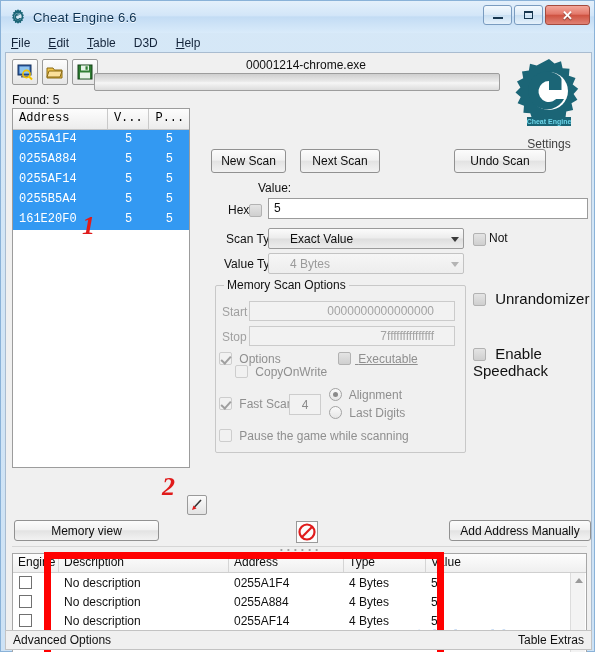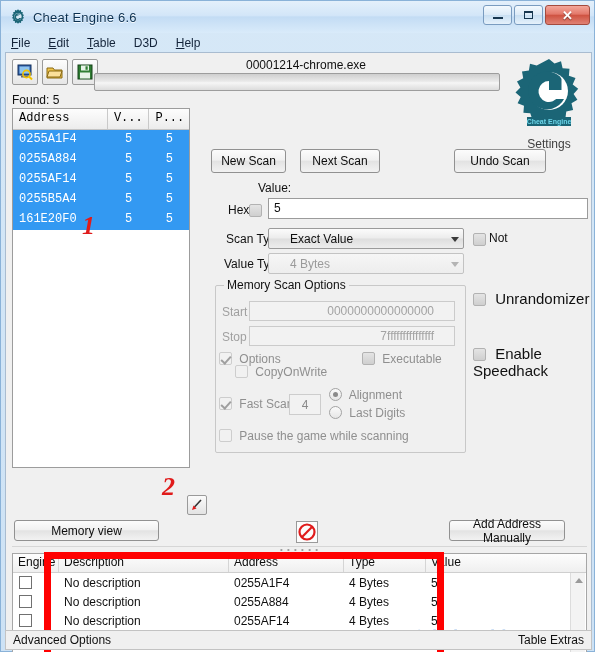--- a/index.html
+++ b/index.html
@@ -207,21 +207,21 @@
     background: #f2f2f2; color: #a3a3a3; font-size: 12px;
     text-align: right; padding: 2px 20px 0 0;
   }
   .lbl-start { left: 216px; top: 252px; }
   .lbl-stop  { left: 216px; top: 277px; }
   .in-start { left: 243px; top: 248px; width: 206px; }
   .in-stop  { left: 243px; top: 273px; width: 206px; }
 
   .opt-row { position: absolute; font-size: 12px; color: #8f8f8f; }
   .opt-writable   { left: 213px; top: 299px; }
-  .opt-executable { left: 356px; top: 299px; }
+  .opt-executable { left: 332px; top: 299px; text-decoration: underline; }
   .opt-copyonwr   { left: 213px; top: 312px; padding-left: 16px; }
   .opt-fastscan   { left: 213px; top: 344px; }
   .opt-pause      { left: 213px; top: 376px; }
   .opt-row .cb, .opt-row .radio { vertical-align: -2px; margin-right: 4px; }
   .fast-input {
     position: absolute; left: 283px; top: 341px; width: 32px; height: 21px;
     border: 1px solid #cdcdcd; background: #f2f2f2; color: #8a8a8a;
     font-size: 12px; text-align: center; padding-top: 3px;
   }
   .align-row  { position: absolute; left: 323px; top: 335px; font-size: 12px; color: #8f8f8f; }
@@ -250,21 +250,21 @@
   
   .arrow-btn {
     position: absolute; left: 181px; top: 442px; width: 20px; height: 20px;
     border: 1px solid #9a9a9a; border-radius: 2px;
     background: linear-gradient(to bottom,#fbfbfb,#e3e3e3);
     display: flex; align-items: center; justify-content: center;
   }
 
   
   .btn-memview { position: absolute; left: 8px; top: 467px; width: 145px; height: 21px; }
-  .btn-addaddr { position: absolute; left: 443px; top: 467px; width: 116px; height: 21px; }
+  .btn-addaddr { position: absolute; left: 443px; top: 467px; width: 142px; height: 21px; }
   .noentry { position: absolute; left: 290px; top: 468px; width: 22px; height: 22px; }
 
   .splitter {
     position: absolute; left: 6px; top: 493px; width: 575px; height: 7px;
     background: #f0f0f0; border-top: 1px solid #d6d6d6;
     display: flex; align-items: center; justify-content: center;
   }
   .splitter-dots { font-size: 8px; color: #9a9a9a; letter-spacing: 1px; line-height: 6px; }
 
   

